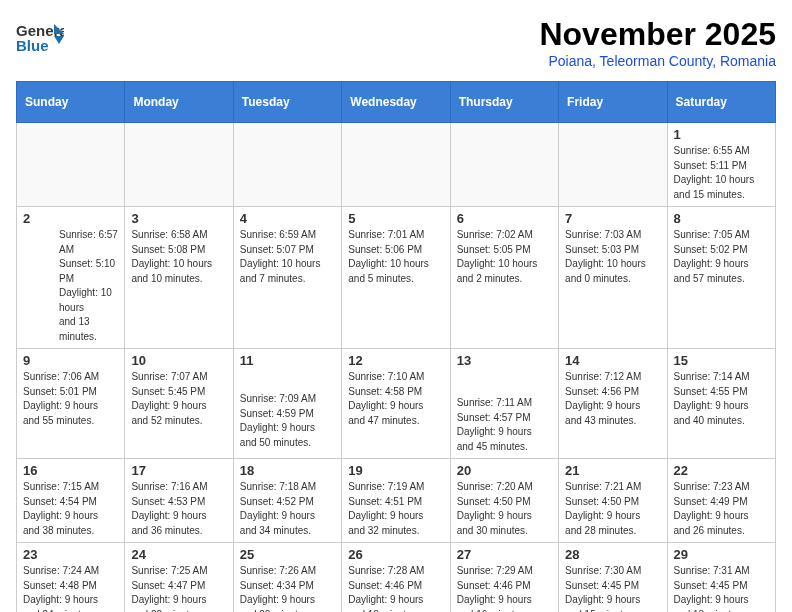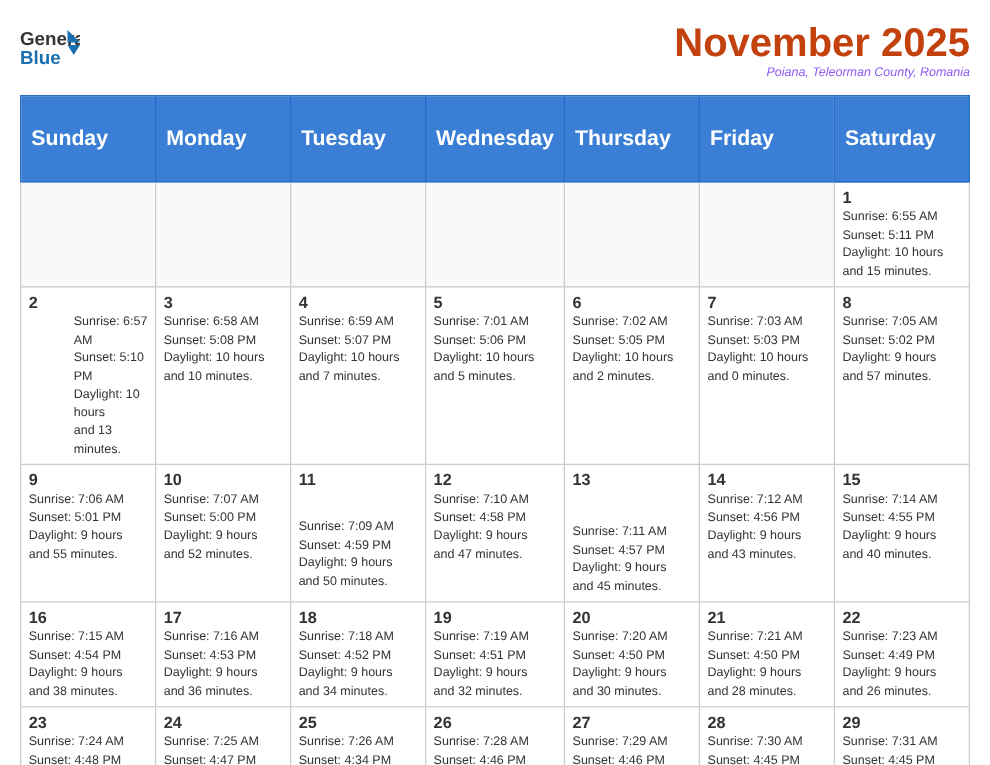--- a/index.html
+++ b/index.html
@@ -20,38 +20,37 @@
       display: flex;
       flex-direction: column;
       align-items: flex-start;
     }
     .title-area {
       text-align: right;
     }
     .month-title {
       font-size: 32px;
       font-weight: bold;
-      color: #c2410c;
+      color: #000000;
     }
     .subtitle {
-      font-size: 10px;
-      color: #8b5cf6;
-      font-style: italic;
+      font-size: 14px;
+      color: #1d4ed8;
     }
     .calendar {
       width: 100%;
       border-collapse: collapse;
       border: 1px solid #ccc;
     }
     .calendar th {
       background-color: #3a7fd5;
       color: #fff;
       text-align: left;
-      padding: 24px 8px;
-      font-size: 17px;
+      padding: 13px 8px;
+      font-size: 12px;
       font-weight: bold;
       border: 1px solid #2a6cc5;
     }
     .calendar td {
       vertical-align: top;
       border: 1px solid #ccc;
       padding: 4px 6px;
       width: 108px;
       min-height: 70px;
       font-size: 10.5px;
@@ -175,21 +174,21 @@
         <td>
           <span class="day-number">9</span>
           <div class="day-info" style="white-space: pre-line;">Sunrise: 7:06 AM
 Sunset: 5:01 PM
 Daylight: 9 hours
 and 55 minutes.</div>
         </td>
         <td>
           <span class="day-number">10</span>
           <div class="day-info" style="white-space: pre-line;">Sunrise: 7:07 AM
-Sunset: 5:00 PM
+Sunset: 5:45 PM
 Daylight: 9 hours
 and 52 minutes.</div>
         </td>
         <td>
           <span class="day-number">11</span>
           <div class="day-info" style="white-space: pre-line; margin-top: 24px;">Sunrise: 7:09 AM
 Sunset: 4:59 PM
 Daylight: 9 hours
 and 50 minutes.</div>
         </td>

